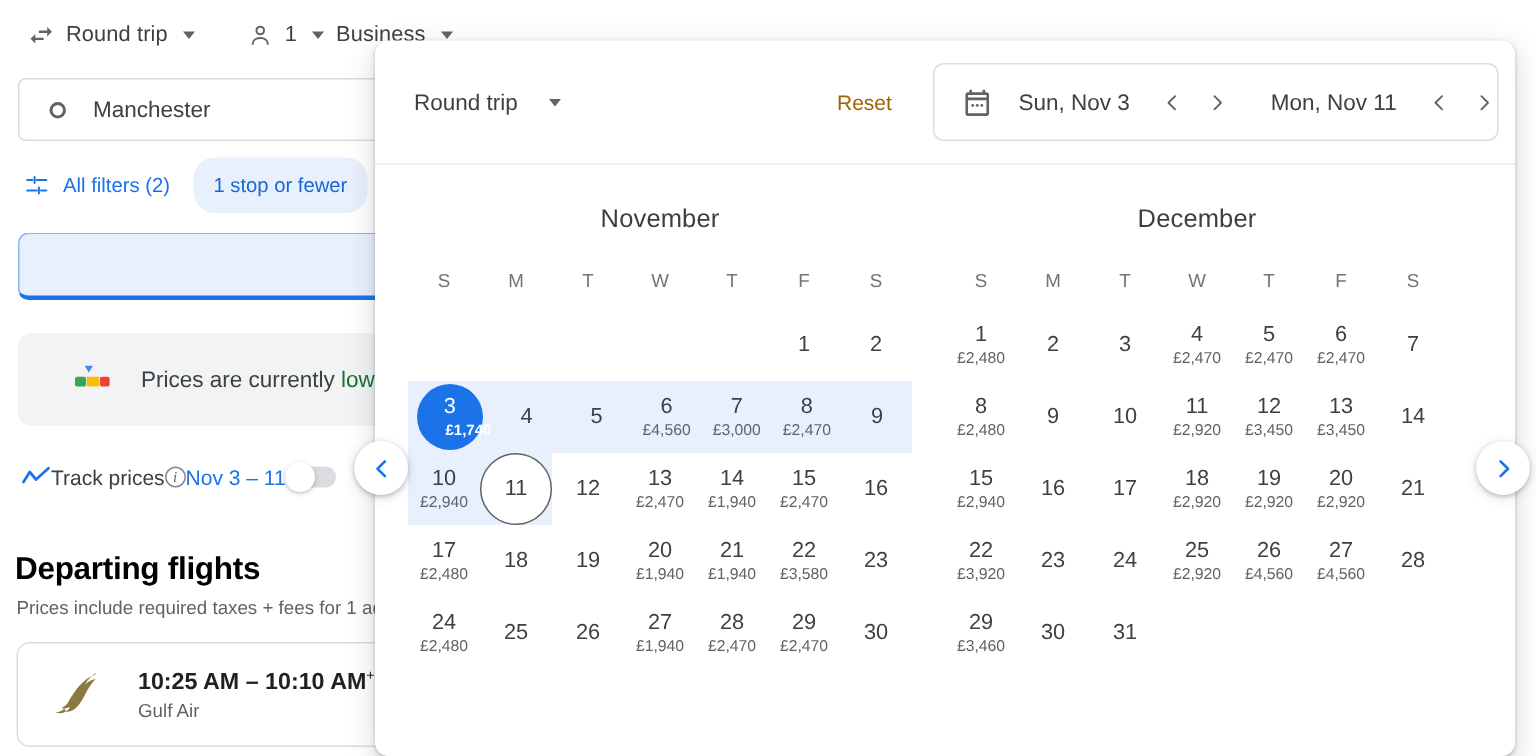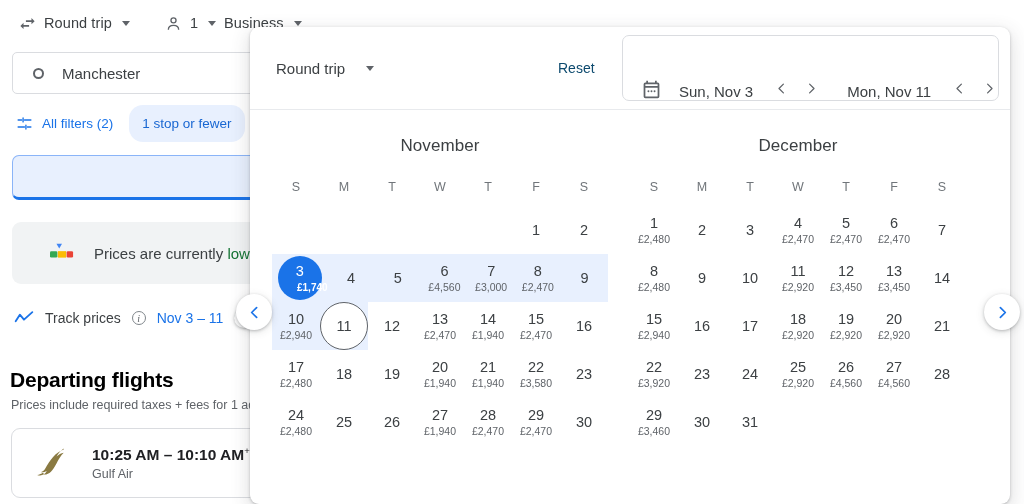--- a/index.html
+++ b/index.html
@@ -44,21 +44,21 @@
     padding-right:18px; color:#1967d2; font-size:14.5px; font-weight:500; overflow:hidden;
   }
 
   .price-banner {
     position:absolute; left:12px; top:222px; width:330px; height:62px;
     background:#f1f3f4; border-radius:9px; display:flex; align-items:center; padding-left:38px; gap:20px;
   }
   .price-banner .txt { font-size:15px; color:#3c4043; white-space:nowrap; }
   .price-banner .txt .low { color:#137333; }
 
-  .track-row { position:absolute; left:14px; top:305px; height:26px; display:flex; align-items:center; gap:11px; }
+  .track-row { position:absolute; left:14px; top:305px; height:26px; display:flex; align-items:center; }
   .track-row .tlabel { font-size:14px; color:#3c4043; font-weight:500; }
   .info-circle { width:14px;height:14px;border:1.3px solid #80868b;border-radius:50%;
     font-size:10px;color:#5f6368;display:flex;align-items:center;justify-content:center;font-style:italic;font-family:"Liberation Serif",serif;}
   .track-dates { font-size:14px; color:#1a73e8; font-weight:500; }
   .toggle { width:34px;height:14px;border-radius:7px;background:#dadce0; position:relative; }
   .toggle .knob { position:absolute; left:0; top:-3px; width:20px;height:20px;border-radius:50%;background:#fff;box-shadow:0 1px 3px rgba(60,64,67,.35); }
 
   .dep-title { position:absolute; left:10px; top:368px; font-size:21px; font-weight:700; color:#000000; letter-spacing:-.2px;}
   .dep-sub { position:absolute; left:11px; top:398px; font-size:12.5px; color:#5f6368; white-space:nowrap; }
 
@@ -74,25 +74,25 @@
   
   .cal-panel {
     position:absolute; left:250px; top:27px; width:760px; height:477px;
     background:#fff; border-radius:9px;
     box-shadow: 0 1px 3px rgba(60,64,67,.3), 0 6px 18px 2px rgba(60,64,67,.16);
     overflow:hidden;
   }
   .cal-head { height:83px; border-bottom:1px solid #e8eaed; display:flex; align-items:center; padding:0 26px; position:relative;}
   .rt-select { display:flex; align-items:center; gap:18px; }
   .rt-select .lbl { font-size:15px; color:#3c4043; }
-  .reset-link { position:absolute; left:308px; font-size:14px; color:#0c4a6e; font-weight:500; }
+  .reset-link { position:absolute; left:308px; font-size:14px; color:#a16207; font-weight:500; }
 
   .date-input {
-    position:absolute; right:11px; width:377px; height:66px;
-    border:1px solid #dadce0; border-radius:7px; display:flex; align-items:flex-end; padding:0 14px 0 18px;
+    position:absolute; right:11px; width:377px; height:52px;
+    border:1px solid #dadce0; border-radius:7px; display:flex; align-items:center; padding:0 14px 0 18px;
   }
   .di-cal-icon { margin-right:17px; display:flex; }
   .di-date { font-size:15px; color:#3c4043; white-space:nowrap; }
   .di-arrows { display:flex; align-items:center; gap:6px; margin-left:16px; }
   .chev-btn { width:24px;height:24px; display:flex; align-items:center; justify-content:center; color:#5f6368; }
   .di-sep { width:1px; height:32px; background:#dadce0; margin:0 10px 0 14px; }
 
   .months { display:flex; padding:18px 22px 0 22px; gap:22px; }
   .month { width:336px; }
   .month-name { text-align:center; font-size:17px; color:#3c4043; height:36px; line-height:36px; letter-spacing:.1px;}

